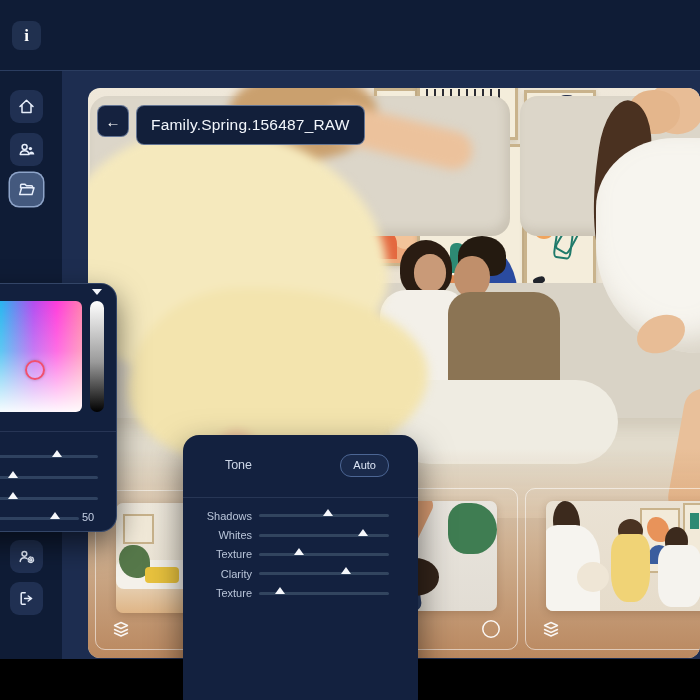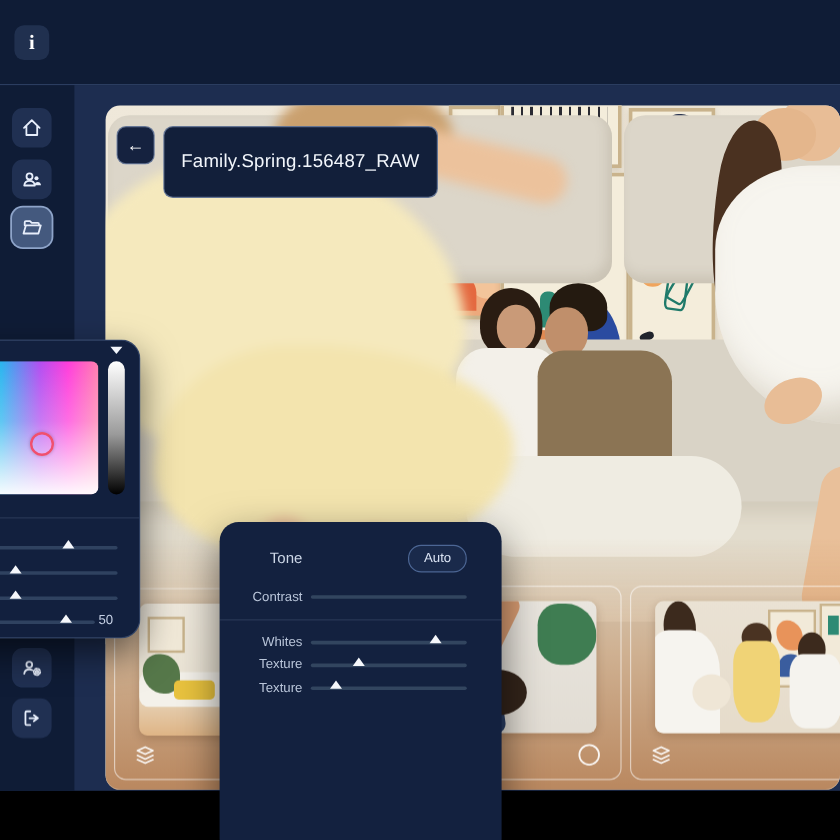--- a/index.html
+++ b/index.html
@@ -33,21 +33,21 @@
   .blurred{filter:blur(5px);}
   .warm{position:absolute;left:0;top:360px;width:612px;height:210px;
         background:linear-gradient(180deg,rgba(193,118,56,0) 0%,rgba(193,118,56,.34) 45%,rgba(168,92,36,.62) 100%);}
 
   
   .back-btn{position:absolute;left:9px;top:17px;width:30px;height:30px;border-radius:8px;background:#15223f;
             border:1px solid rgba(165,185,220,.55);color:#fff;display:flex;align-items:center;justify-content:center;
             font-size:15px;z-index:4;}
   .title-pill{position:absolute;left:48px;top:17px;height:30px;border-radius:8px;background:#121f3a;
               border:1px solid rgba(165,185,220,.55);color:#f2f6fc;display:flex;align-items:center;
-              padding:14px 14px;font-size:15.5px;letter-spacing:.2px;z-index:4;}
+              padding:4px 14px;font-size:15.5px;letter-spacing:.2px;z-index:4;}
 
   
   .card{position:absolute;border:1px solid rgba(255,255,255,.55);border-radius:10px;z-index:2;}
   .thumb{position:absolute;left:20px;right:20px;top:12px;height:110px;border-radius:7px;overflow:hidden;
          box-shadow:0 2px 8px rgba(60,30,0,.2);}
   .card-icons{position:absolute;left:16px;right:16px;bottom:10px;height:20px;display:flex;justify-content:space-between;align-items:center;}
   .card-icons svg{stroke:rgba(255,255,255,.92);fill:none;stroke-width:1.4;stroke-linecap:round;stroke-linejoin:round;}
 
   
   .color-panel{position:absolute;left:-40px;top:283px;width:155px;height:247px;background:#12203e;
@@ -330,41 +330,47 @@
   </div>
   <div class="c-val" style="left:121px;top:227px;">50</div>
 </div>
 
 <div class="tone-panel">
   <div class="tone-header">
     <div class="tone-title">Tone</div>
     <div class="auto-btn">Auto</div>
   </div>
   <div class="t-rows">
-    <div class="t-row">
-      <div class="t-label">Contrast</div>
-      <div class="t-track">
-        
-      </div>
-    </div>
     <div class="t-divider">
         <div></div>
       </div>
     <div class="t-row">
+      <div class="t-label">Shadows</div>
+      <div class="t-track">
+        <div class="thumb-tri" style="left: calc(53% - 5px);"></div>
+      </div>
+    </div>
+    <div class="t-row">
       <div class="t-label">Whites</div>
       <div class="t-track">
         <div class="thumb-tri" style="left: calc(80% - 5px);"></div>
       </div>
     </div>
     <div class="t-row">
       <div class="t-label">Texture</div>
       <div class="t-track">
         <div class="thumb-tri" style="left: calc(31% - 5px);"></div>
       </div>
     </div>
     <div class="t-row">
+      <div class="t-label">Clarity</div>
+      <div class="t-track">
+        <div class="thumb-tri" style="left: calc(67% - 5px);"></div>
+      </div>
+    </div>
+    <div class="t-row">
       <div class="t-label">Texture</div>
       <div class="t-track">
         <div class="thumb-tri" style="left: calc(16% - 5px);"></div>
       </div>
     </div>
   </div>
 </div>
 
 </body></html>

